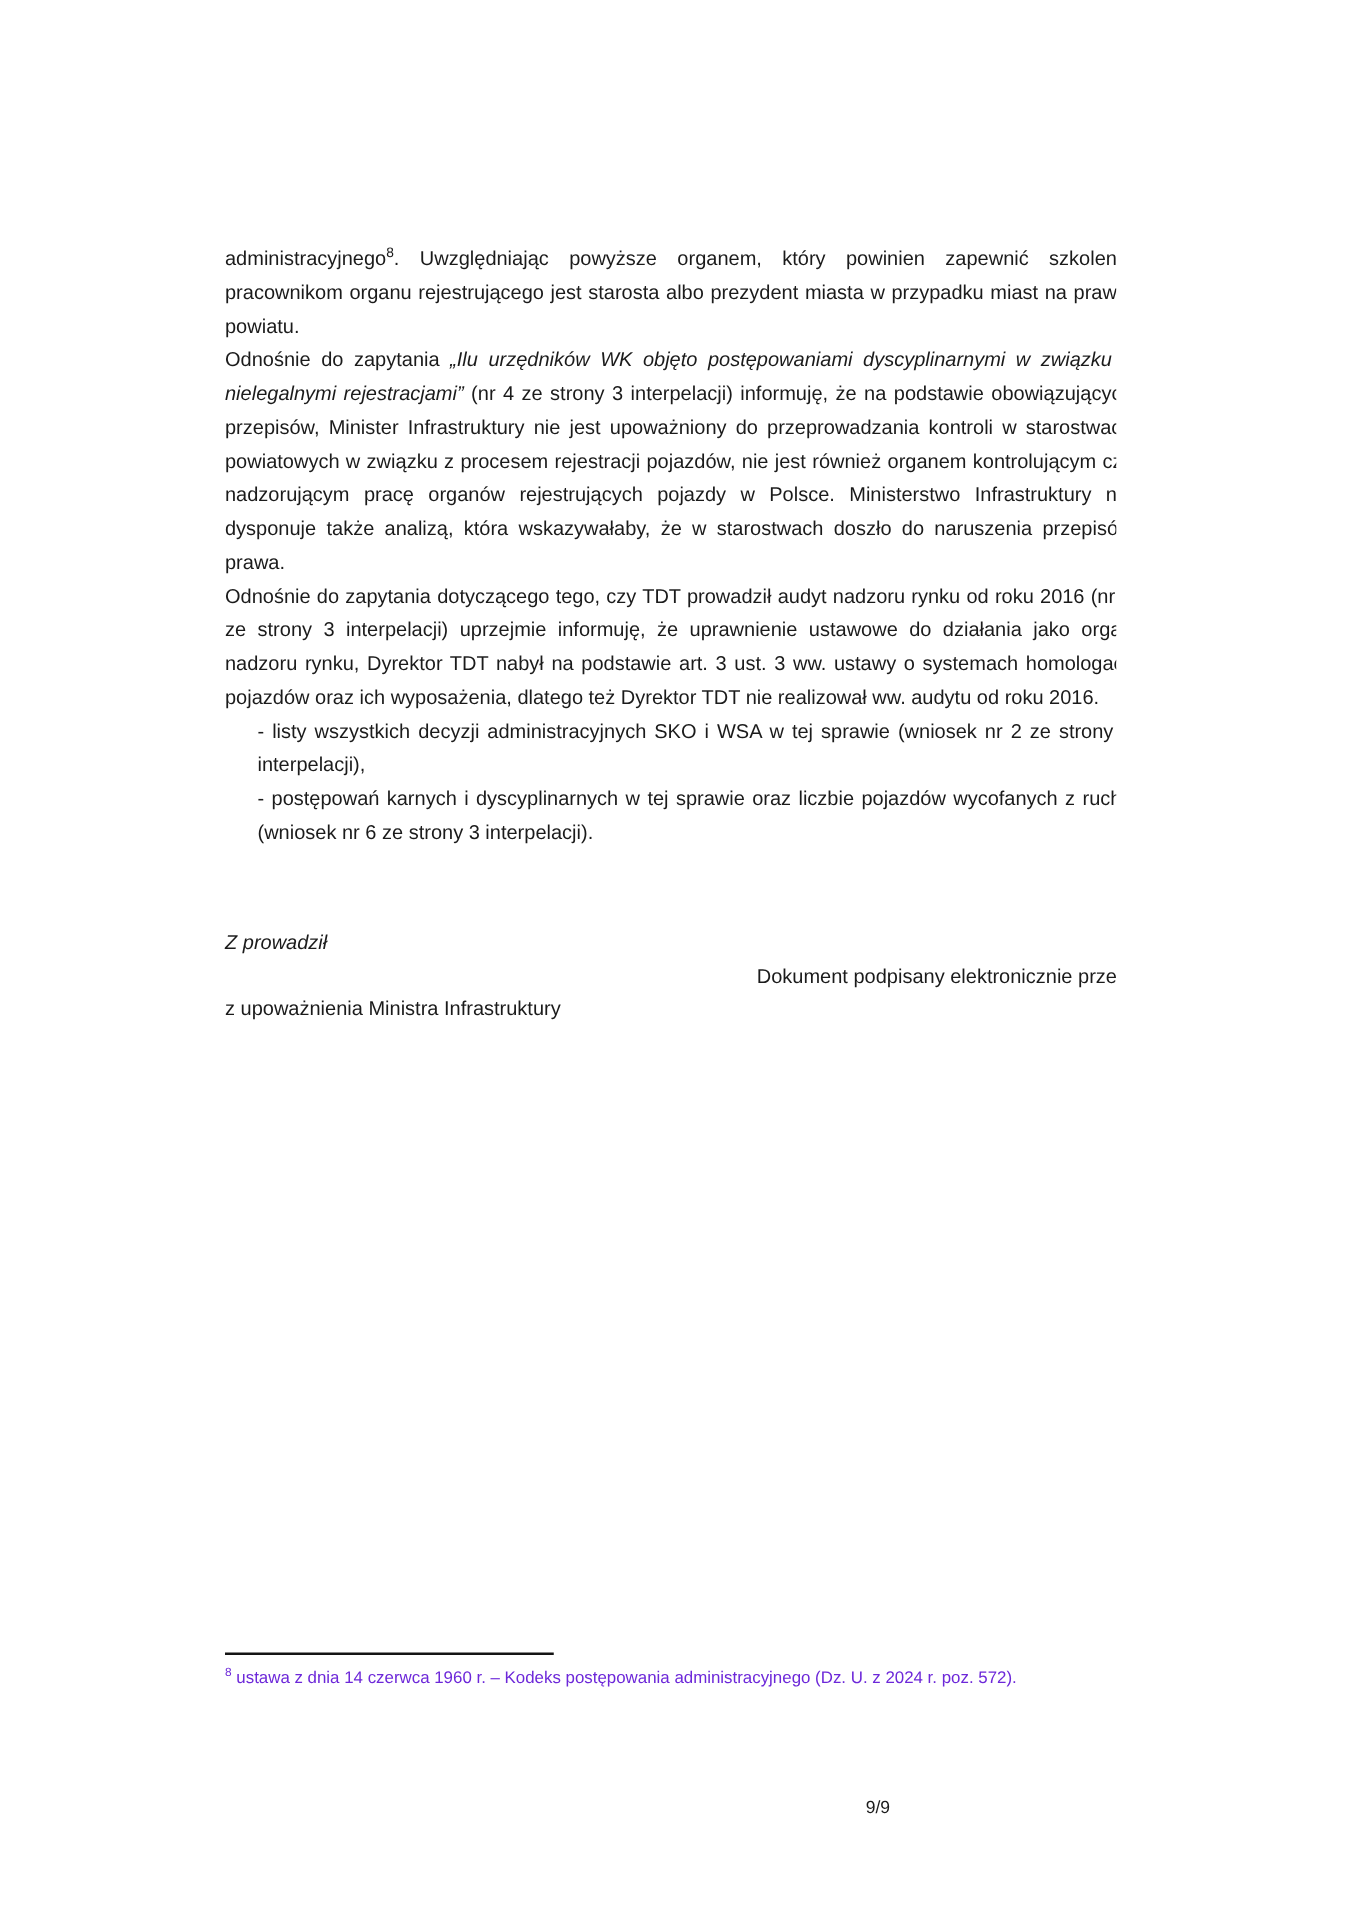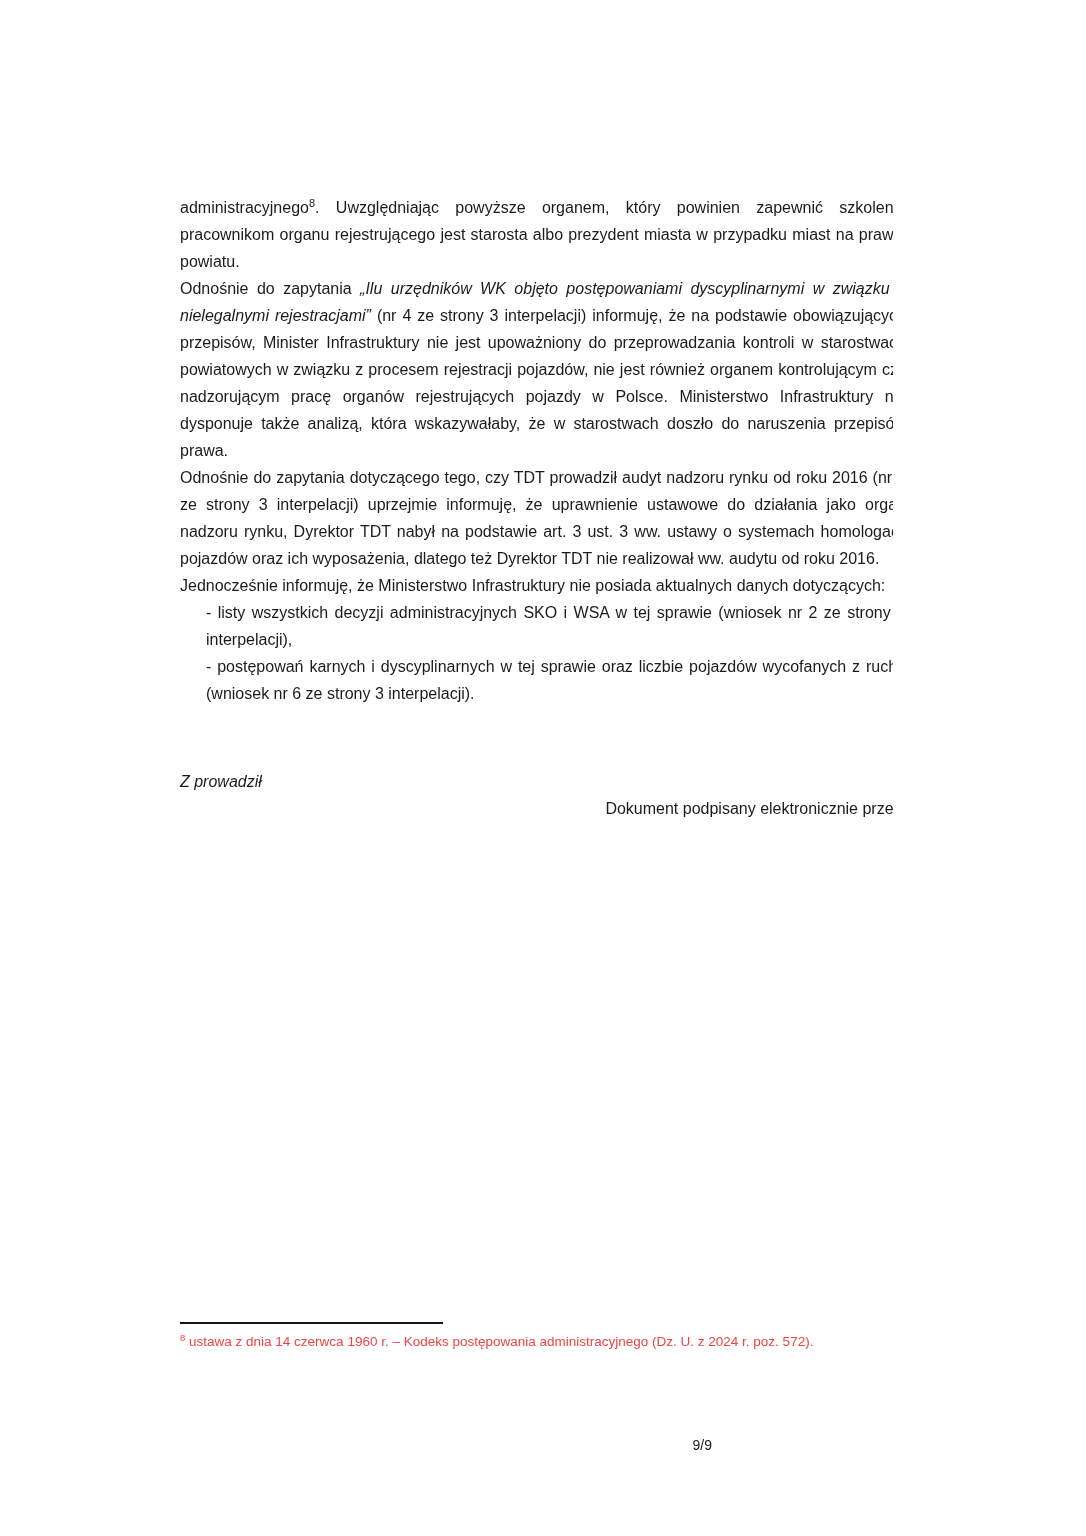--- a/index.html
+++ b/index.html
@@ -54,21 +54,21 @@
   .footnote-rule {
     width: 263px;
     height: 2px;
     background: #141414;
     margin-bottom: 9px;
   }
   .footnote-text {
     font-size: 13.5px;
     line-height: 18px;
     text-align: left;
-    color: #ef4444;
+    color: #6d28d9;
   }
   .footnote-text sup { font-size: 9.5px; }
   .page-number {
     position: absolute;
     right: 181px;
     top: 1436px;
     font-size: 14px;
     line-height: 18px;
     color: #1b1b1b;
     text-align: left;
@@ -80,34 +80,34 @@
 <div class="sheet">
 
   <div class="content">
 
     <p class="p1"><span>administracyjnego</span><sup>8</sup><span>. Uwzględniając powyższe organem, który powinien zapewnić szkolenia pracownikom organu rejestrującego jest starosta albo prezydent miasta w przypadku miast na prawie powiatu.</span></p>
 
     <p class="p2"><span>Odnośnie do zapytania </span><span class="italic">„Ilu urzędników WK objęto postępowaniami dyscyplinarnymi w związku z nielegalnymi rejestracjami”</span><span> (nr 4 ze strony 3 interpelacji) informuję, że na podstawie obowiązujących przepisów, Minister Infrastruktury nie jest upoważniony do przeprowadzania kontroli w starostwach powiatowych w związku z procesem rejestracji pojazdów, nie jest również organem kontrolującym czy nadzorującym pracę organów rejestrujących pojazdy w Polsce. Ministerstwo Infrastruktury nie dysponuje także analizą, która wskazywałaby, że w starostwach doszło do naruszenia przepisów prawa.</span></p>
 
     <p class="p3">Odnośnie do zapytania dotyczącego tego, czy TDT prowadził audyt nadzoru rynku od roku 2016 (nr 7 ze strony 3 interpelacji) uprzejmie informuję, że uprawnienie ustawowe do działania jako organ nadzoru rynku, Dyrektor TDT nabył na podstawie art. 3 ust. 3 ww. ustawy o systemach homologacji pojazdów oraz ich wyposażenia, dlatego też Dyrektor TDT nie realizował ww. audytu od roku 2016.</p>
 
-    <p class="p4intro">Jednocześnie informuję, że Ministerstwo Infrastruktury nie posiada aktualnych danych dotyczących:</p>
 
     <div class="list">
       <div class="list-item">- listy wszystkich decyzji administracyjnych SKO i WSA w tej sprawie (wniosek nr 2 ze strony 2 interpelacji),</div>
       <div class="list-item">- postępowań karnych i dyscyplinarnych w tej sprawie oraz liczbie pojazdów wycofanych z ruchu (wniosek nr 6 ze strony 3 interpelacji).</div>
     </div>
 
     <div class="after-list"></div>
 
     <p class="closing">Z prowadził</p>
 
     <p class="doc-signed">Dokument podpisany elektronicznie przez:</p>
 
     <div class="sig-block">
+      <div>z upoważnienia Ministra Infrastruktury</div>
     </div>
 
   </div>
 
   <div class="footnote">
     <div class="footnote-rule"></div>
     <div class="footnote-text"><sup>8</sup><span> ustawa z dnia 14 czerwca 1960 r. – Kodeks postępowania administracyjnego (Dz. U. z 2024 r. poz. 572).</span></div>
   </div>
 
   <div class="page-number">9/9</div>

